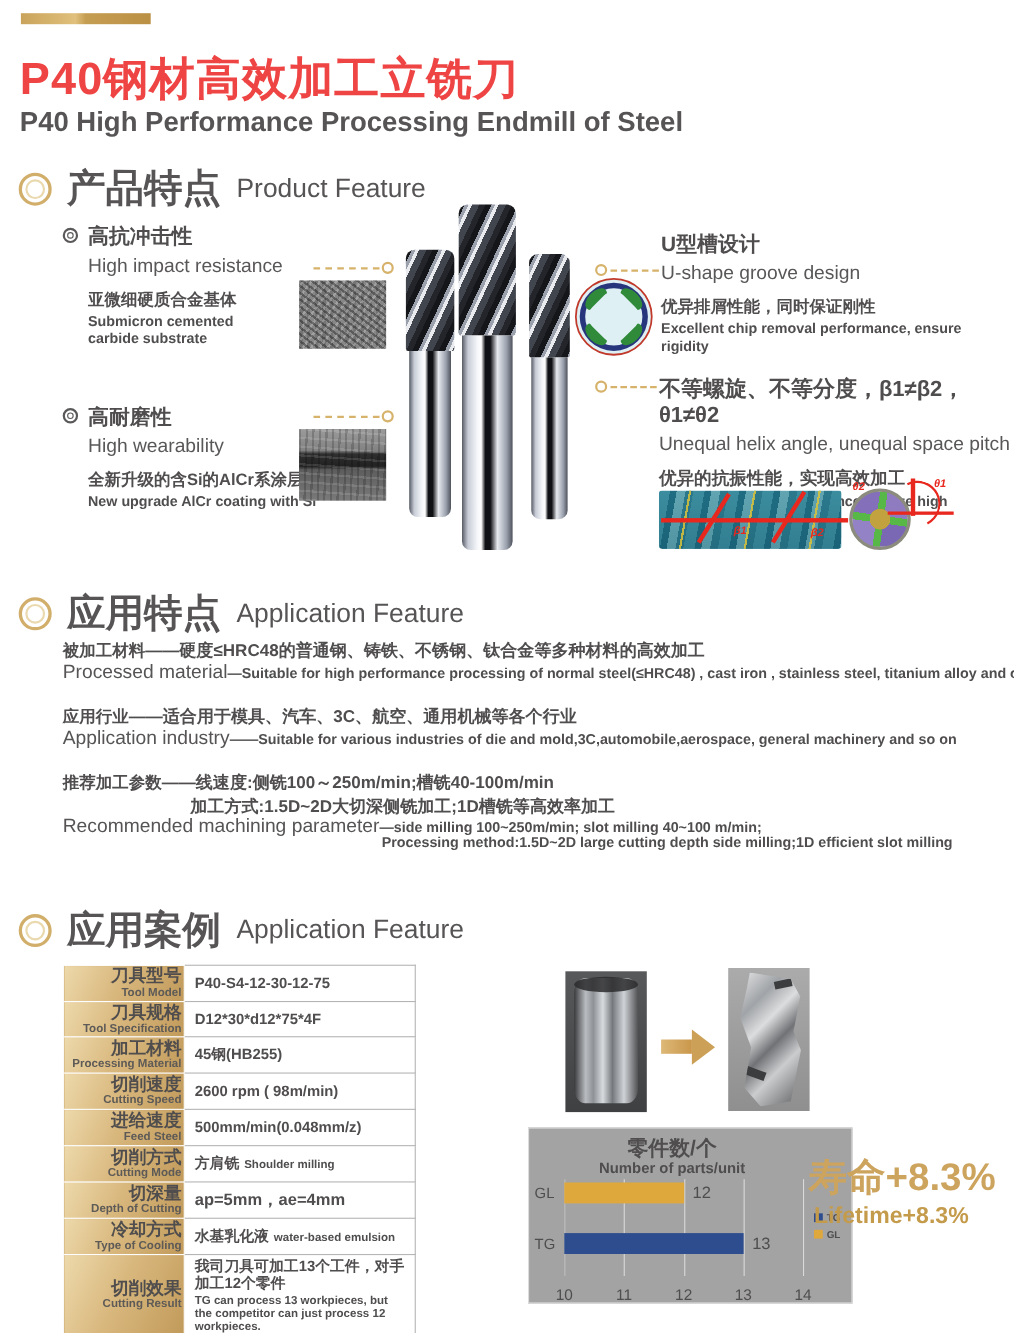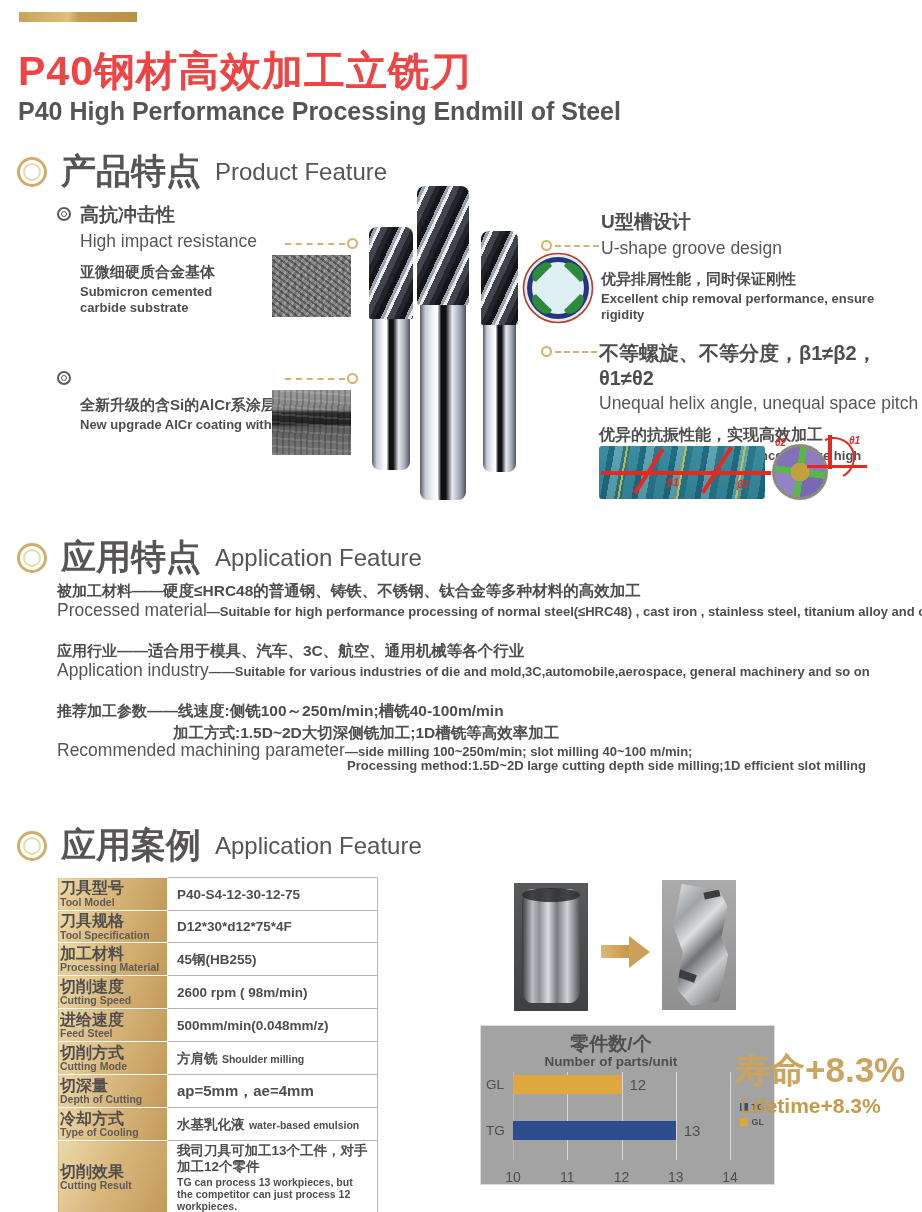--- a/index.html
+++ b/index.html
@@ -69,21 +69,21 @@
 .p-line{white-space:nowrap}
 .p-lbl-zh{font-size:15px;font-weight:700;color:#4f4d4d}
 .p-rest-zh{font-size:15.5px;font-weight:700;color:#4f4d4d}
 .p-lbl-en{font-size:17.5px;font-weight:500;color:#565454}
 .p-rest-en{font-size:13px;font-weight:600;color:#4f4d4d}
 
 
 table.case{border-collapse:collapse;border:1px solid #8f8f8f;table-layout:fixed;width:320px}
 table.case td{vertical-align:middle}
 td.h{width:110px;background:linear-gradient(115deg,#edd9ab 0%,#d9b87e 45%,#c19a5a 100%);
- border:1px solid #fdfdfd;text-align:left;padding:1px 2px}
+ border:1px solid #fdfdfd;text-align:right;padding:1px 2px}
 td.v{width:210px;border:1px solid #b5b5b5;padding:2px 9px;background:#fff}
 .hzh{font-size:16px;font-weight:700;color:#4f4d4d;line-height:1.1}
 .hen{font-size:10.5px;font-weight:700;color:#5d5a57;line-height:1.1}
 .vmain{font-size:13.5px;font-weight:700;color:#4f4d4d;line-height:1.2}
 .vsub{font-size:10.5px;font-weight:700;color:#4f4d4d;line-height:1.15}
 
 
 .photo1{background:linear-gradient(180deg,#58595b,#3f4042)}
 .cyl{position:absolute;left:8px;top:6px;width:58px;height:114px;border-radius:10px/14px;
  background:linear-gradient(90deg,#3a3b3d 0%,#b9bcc0 18%,#8e9196 30%,#d8dbde 45%,#75787c 60%,#cfd2d6 78%,#515254 100%)}
@@ -143,20 +143,24 @@
     <span class="sec-zh">产品特点</span>
     <span class="sec-en">Product Feature</span>
   </div>
   <div class="abs dash" style="left:285px;top:243px;width:60px"></div>
   <div class="abs dot" style="left:347px;top:238px"></div>
   <div class="abs tex1" style="left:272px;top:255px;width:79px;height:62px"></div>
 
   <div class="abs" style="left:57px;top:366px;width:250px">
     <div class="f-row">
       <span class="bullet"></span>
+      <div>
+        <div class="f-zh">高耐磨性</div>
+        <div class="f-en">High wearability</div>
+      </div>
     </div>
     <div style="margin-left:23px;width:235px">
       <div class="f-desc-zh">全新升级的含Si的AlCr系涂层</div>
       <div class="f-desc-en">New upgrade AlCr coating with Si</div>
     </div>
   </div>
   <div class="abs dash" style="left:285px;top:378px;width:60px"></div>
   <div class="abs dot" style="left:347px;top:373px"></div>
   <div class="abs tex2" style="left:272px;top:390px;width:79px;height:65px"></div>
 

